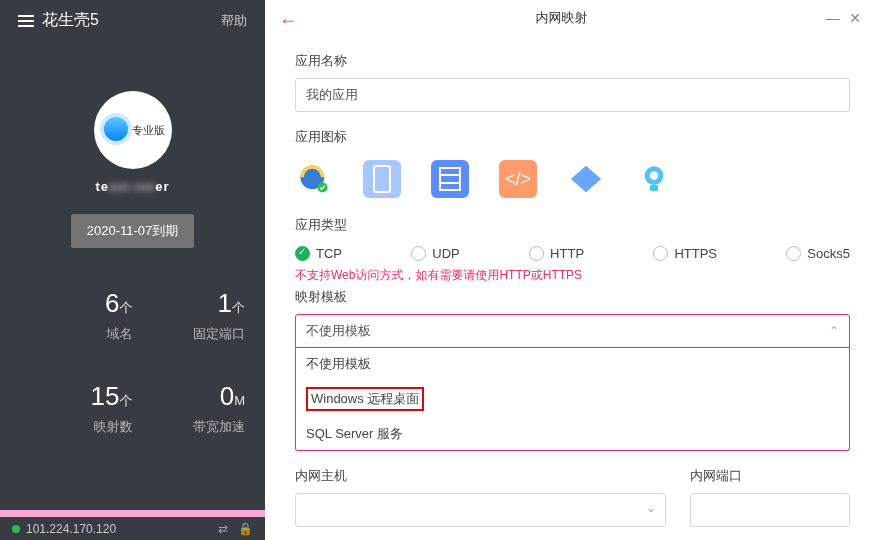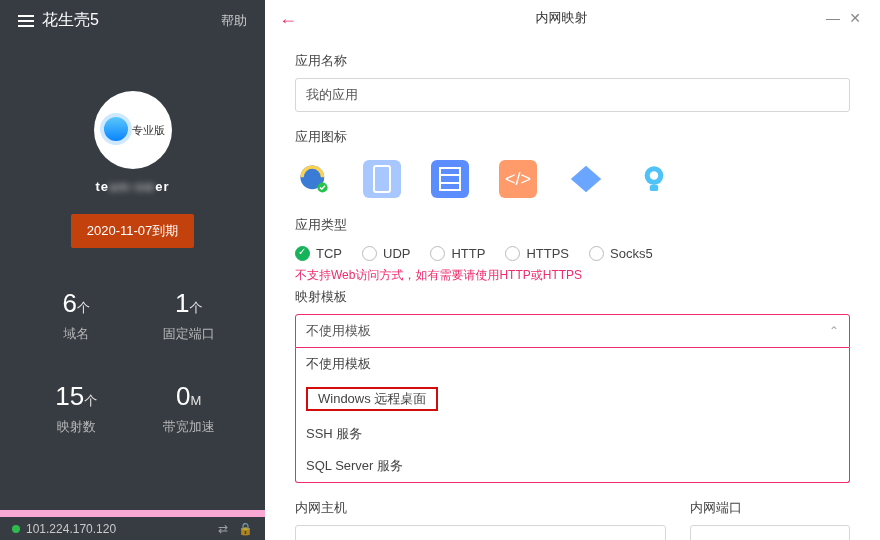--- a/index.html
+++ b/index.html
@@ -9,22 +9,22 @@
   .sb-head { display: flex; align-items: center; padding: 10px 18px; font-size: 16px; color: #fff; }
   .hamburger { display: inline-flex; flex-direction: column; gap: 3px; margin-right: 8px; }
   .hamburger span { width: 16px; height: 2px; background: #fff; display: block; }
   .help { margin-left: auto; font-size: 13px; color: #c9c9c9; }
   .avatar-wrap { display: flex; flex-direction: column; align-items: center; margin-top: 50px; }
   .avatar { width: 78px; height: 78px; border-radius: 50%; background: #fff; display: flex; flex-direction: row; align-items: center; justify-content: center; position: relative; }
   .medal { width: 32px; height: 32px; border-radius: 50%; background: linear-gradient(#5ac8fa,#0a84ff); border: 4px solid #cde8ff; margin-bottom: 2px; }
   .avatar-label { font-size: 11px; color: #333; }
   .username { margin-top: 10px; font-size: 13px; color: #fff; font-weight: bold; letter-spacing: 1px; }
   .username .blur { filter: blur(3px); opacity: .6; }
-  .expire-btn { margin: 20px auto 0; display: block; padding: 8px 16px; background: #c2410c; color: #fff; border: none; font-size: 13px; border-radius: 2px; }
-  .stats { display: grid; grid-template-columns: 1fr 1fr; padding: 40px 20px 0; row-gap: 38px; text-align: center; }
+  .expire-btn { margin: 20px auto 0; display: block; padding: 8px 16px; background: #737373; color: #fff; border: none; font-size: 13px; border-radius: 2px; }
+  .stats { display: grid; grid-template-columns: 1fr 1fr; padding: 40px 20px 0; row-gap: 38px; text-align: right; }
   .stat-num { font-size: 26px; color: #fff; font-weight: 300; }
   .stat-unit { font-size: 13px; }
   .stat-label { font-size: 13px; color: #b7b7b7; margin-top: 6px; }
   .sb-footer { position: absolute; bottom: 0; left: 0; right: 0; height: 30px; border-top: 7px solid #f9a8d4; display: flex; align-items: center; padding: 0 12px; font-size: 12px; color: #c9c9c9; }
   .status-dot { width: 8px; height: 8px; border-radius: 50%; background: #2dbb4e; margin-right: 6px; }
   .footer-icons { margin-left: auto; display: flex; gap: 10px; opacity: .7; }
   .main { flex: 1; background: #fff; position: relative; }
   .titlebar { height: 36px; display: flex; align-items: center; padding: 0 14px; font-size: 13px; color: #333; }
   .back-arrow { color: #ef2b6d; font-size: 18px; margin-right: 4px; }
   .titlebar-title { flex: 1; text-align: center; }
@@ -34,32 +34,32 @@
   .input { width: 100%; height: 34px; border: 1px solid #d6d6d6; border-radius: 3px; padding: 0 10px; font-size: 13px; color: #555; }
   .icon-row { display: flex; gap: 30px; align-items: center; padding: 6px 0 4px; }
   .ic { width: 38px; height: 38px; border-radius: 6px; display: flex; align-items: center; justify-content: center; font-size: 18px; color: #fff; }
   .ic-ie { background: transparent; position: relative; }
   .ic-ie svg { width: 34px; height: 34px; }
   .ic-phone { background: #a8c6ff; }
   .ic-server { background: #5b8dff; }
   .ic-code { background: #ff9a6b; }
   .ic-diamond { background: transparent; }
   .ic-cam { background: transparent; }
-  .type-row { display: flex; align-items: center; gap: 20px; padding: 4px 0 2px; }
+  .type-row { display: flex; align-items: center; gap: 20px; padding: 4px 0 2px; justify-content: space-between; }
   .radio { display: flex; align-items: center; gap: 6px; color: #444; }
   .radio .circ { width: 15px; height: 15px; border-radius: 50%; border: 1.5px solid #bbb; position: relative; }
   .radio.sel .circ { border-color: #17b35a; background: #17b35a; }
   .radio.sel .circ::after { content: "✓"; color: #fff; font-size: 10px; position: absolute; top: -1px; left: 2px; }
   .warn { color: #ef2b6d; font-size: 12px; margin-top: 4px; }
   .combo-wrap { position: relative; margin-top: 6px; }
   .combo { display: flex; align-items: center; justify-content: space-between; height: 34px; border: 1px solid #ef2b6d; border-radius: 3px 3px 0 0; padding: 0 10px; color: #555; }
   .combo-arrow { color: #aaa; font-size: 12px; }
   .dropdown { border: 1px solid #ef2b6d; border-top: none; border-radius: 0 0 3px 3px; background: #fff; }
   .dropdown .opt { padding: 7px 10px; color: #444; }
-  .opt-box { display: inline-block; border: 2px solid #d30b0b; padding: 0 10px; line-height: 20px; }
+  .opt-box { display: inline-block; border: 2px solid #d30b0b; padding: 0 3px; line-height: 20px; }
   .two-col { display: flex; gap: 24px; margin-top: 10px; }
   .col1 { flex: 1; }
   .col2 { width: 160px; }
 </style>
 </head>
 <body>
 
 <div class="app">
 
   <aside class="sidebar">
@@ -189,21 +189,20 @@
 
       <div class="section-label" style="margin-top:4px">映射模板</div>
       <div class="combo-wrap">
         <div class="combo">
           <span>不使用模板</span>
           <span class="combo-arrow">⌃</span>
         </div>
         <div class="dropdown">
           <div class="opt"><span>不使用模板</span></div>
           <div class="opt"><span class="opt-box">Windows 远程桌面</span></div>
-          <div class="opt"><span>SSH 服务</span></div>
           <div class="opt"><span>SQL Server 服务</span></div>
         </div>
       </div>
 
       <div class="two-col">
         <div class="col1">
           <div class="section-label">内网主机</div>
           <div style="position:relative">
             <input class="input" style="">
             <span style="position:absolute;right:10px;top:8px;color:#aaa;font-size:12px">⌄</span>

